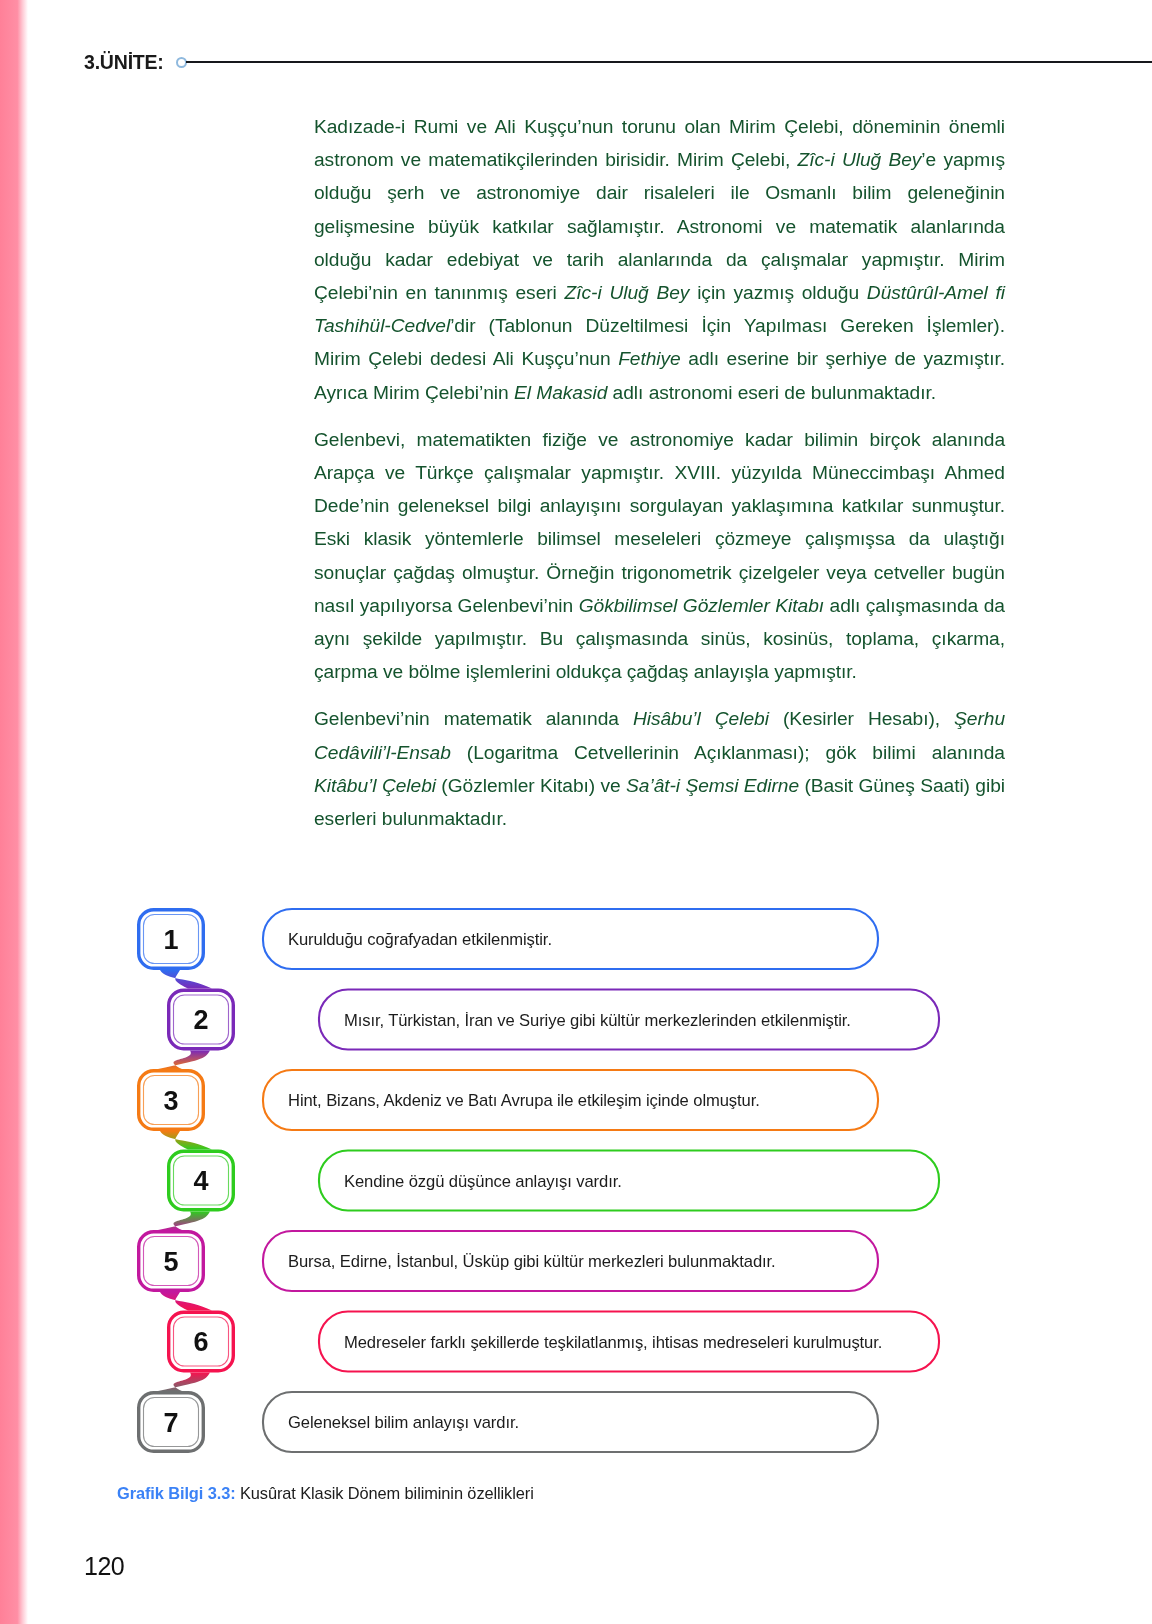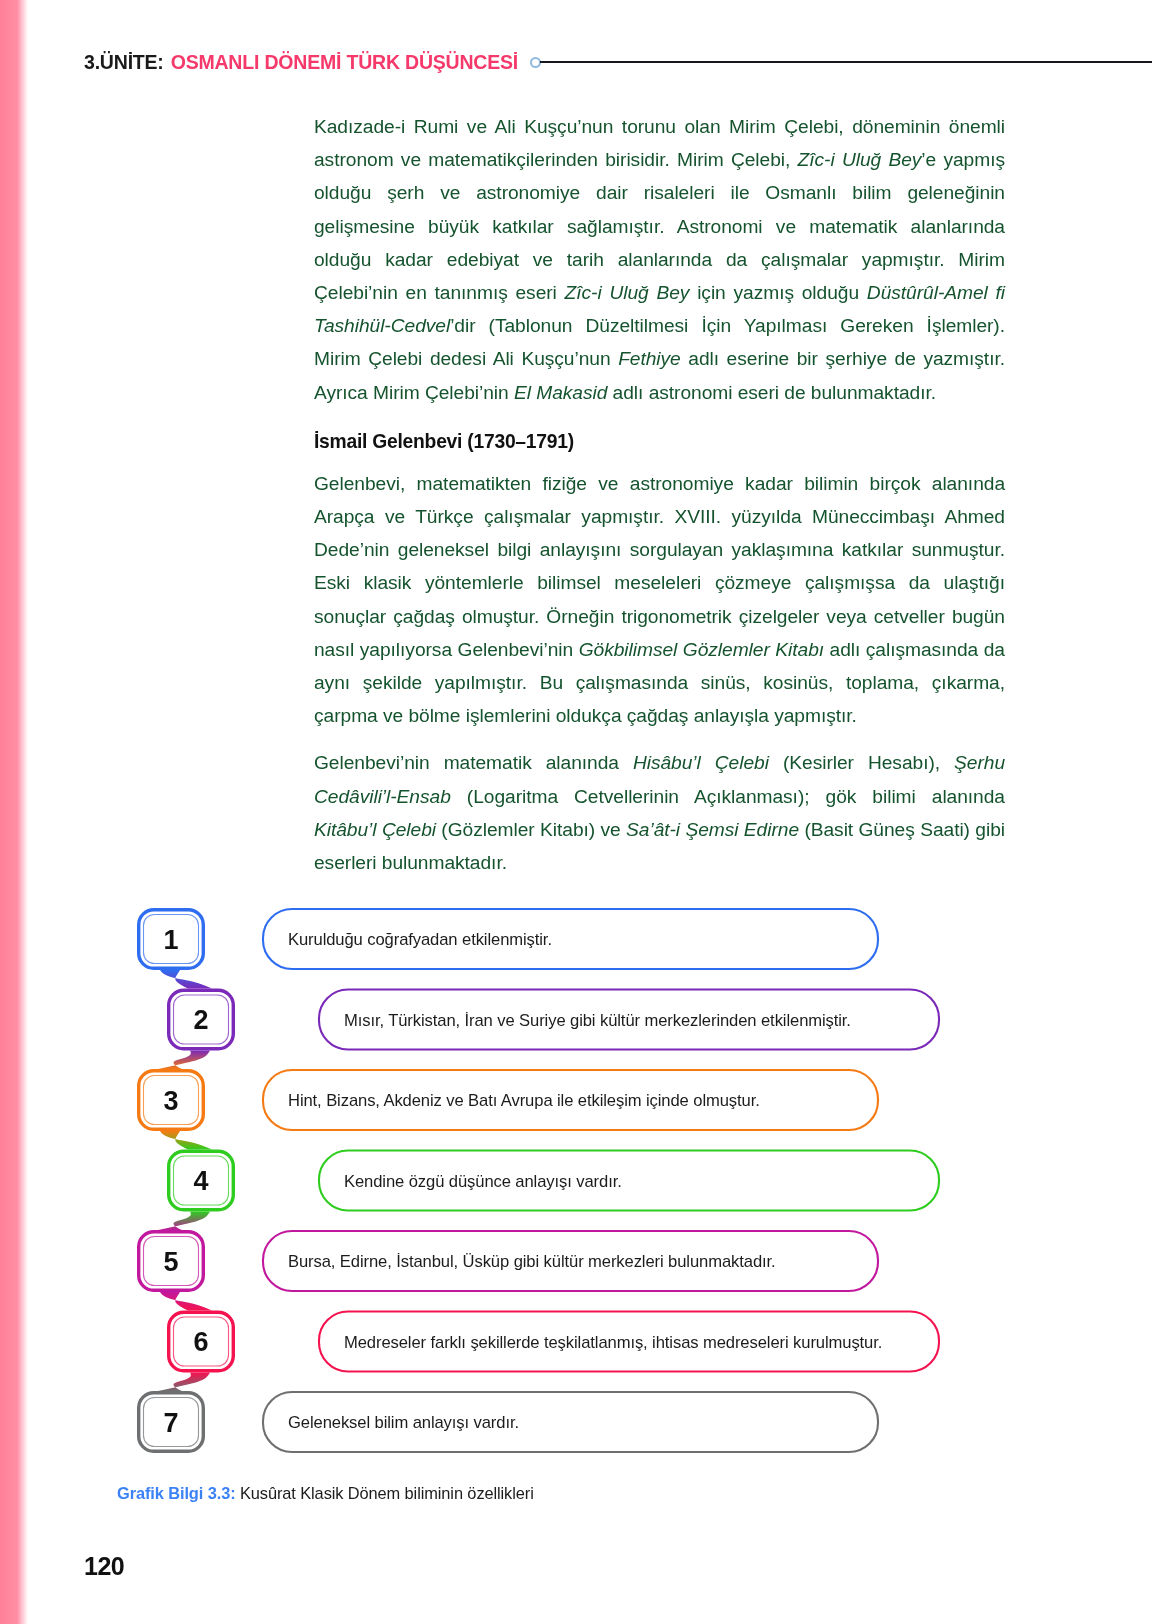--- a/index.html
+++ b/index.html
@@ -115,43 +115,41 @@
     color: #1c1c1c;
     letter-spacing: -0.1px;
   }
   .caption b { font-weight: bold; color: #3b82f6; }
 
   
   .page-num {
     position: absolute;
     left: 84px; top: 1552px;
     font-size: 25px;
-    font-weight: bold;
+    font-weight: normal;
     color: #111111;
     letter-spacing: -0.5px;
   }
 </style>
 </head>
 <body>
 
 <div class="edge-strip"></div>
 
 <div class="page-header">
   <span class="hdr-unit">3.ÜNİTE:</span>
-  <span class="hdr-title">OSMANLI DÖNEMİ TÜRK DÜŞÜNCESİ</span>
   <span class="hdr-dot"></span>
   <span class="hdr-rule"></span>
 </div>
 
 <div class="text-col">
 
 
   <p class="body">Kadızade-i Rumi ve Ali Kuşçu’nun torunu olan Mirim Çelebi, döneminin önemli astronom ve matematikçilerinden birisidir. Mirim Çelebi, <i>Zîc-i Uluğ Bey</i>’e yapmış olduğu şerh ve astronomiye dair risaleleri ile Osmanlı bilim geleneğinin gelişmesine büyük katkılar sağlamıştır. Astronomi ve matematik alanlarında olduğu kadar edebiyat ve tarih alanlarında da çalışmalar yapmıştır. Mirim Çelebi’nin en tanınmış eseri <i>Zîc-i Uluğ Bey</i> için yazmış olduğu <i>Düstûrûl-Amel fi Tashihül-Cedvel</i>’dir (Tablonun Düzeltilmesi İçin Yapılması Gereken İşlemler). Mirim Çelebi dedesi Ali Kuşçu’nun <i>Fethiye</i> adlı eserine bir şerhiye de yazmıştır. Ayrıca Mirim Çelebi’nin <i>El Makasid</i> adlı astronomi eseri de bulunmaktadır.</p>
 
-  <h3 class="sec-title second">İsmail Gelenbevi (1730–1791)</h3>
 
   <p class="body">Gelenbevi, matematikten fiziğe ve astronomiye kadar bilimin birçok alanında Arapça ve Türkçe çalışmalar yapmıştır. XVIII. yüzyılda Müneccimbaşı Ahmed Dede’nin geleneksel bilgi anlayışını sorgulayan yaklaşımına katkılar sunmuştur. Eski klasik yöntemlerle bilimsel meseleleri çözmeye çalışmışsa da ulaştığı sonuçlar çağdaş olmuştur. Örneğin trigonometrik çizelgeler veya cetveller bugün nasıl yapılıyorsa Gelenbevi’nin <i>Gökbilimsel Gözlemler Kitabı</i> adlı çalışmasında da aynı şekilde yapılmıştır. Bu çalışmasında sinüs, kosinüs, toplama, çıkarma, çarpma ve bölme işlemlerini oldukça çağdaş anlayışla yapmıştır.</p>
 
   <p class="body last">Gelenbevi’nin matematik alanında <i>Hisâbu’l Çelebi</i> (Kesirler Hesabı), <i>Şerhu Cedâvili’l-Ensab</i> (Logaritma Cetvellerinin Açıklanması); gök bilimi alanında <i>Kitâbu’l Çelebi</i> (Gözlemler Kitabı) ve <i>Sa’ât-i Şemsi Edirne</i> (Basit Güneş Saati) gibi eserleri bulunmaktadır.</p>
 </div>
 
 <div class="diagram">
   <svg width="1152" height="560" viewBox="0 0 1152 560" xmlns="http://www.w3.org/2000/svg">
     <g id="diagram-rows">
         <rect x="138.7" y="13.7" width="64.6" height="58.6" rx="15" ry="15" fill="#ffffff" stroke="#2f6df0" stroke-width="3.4"></rect>

